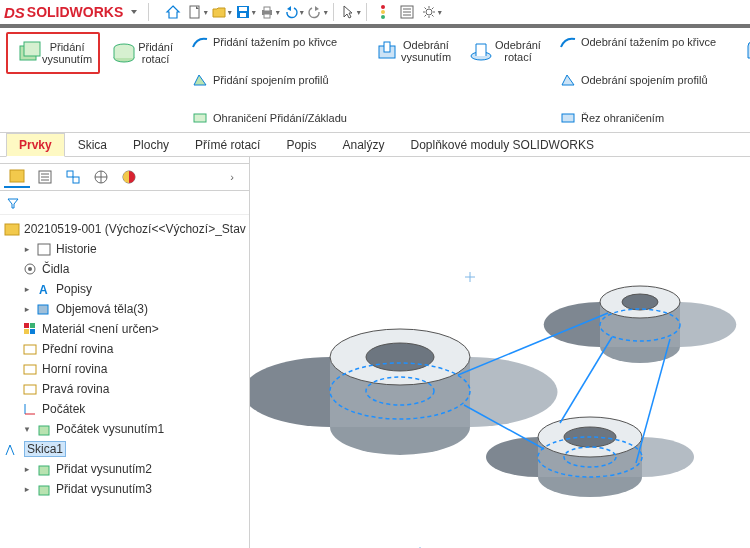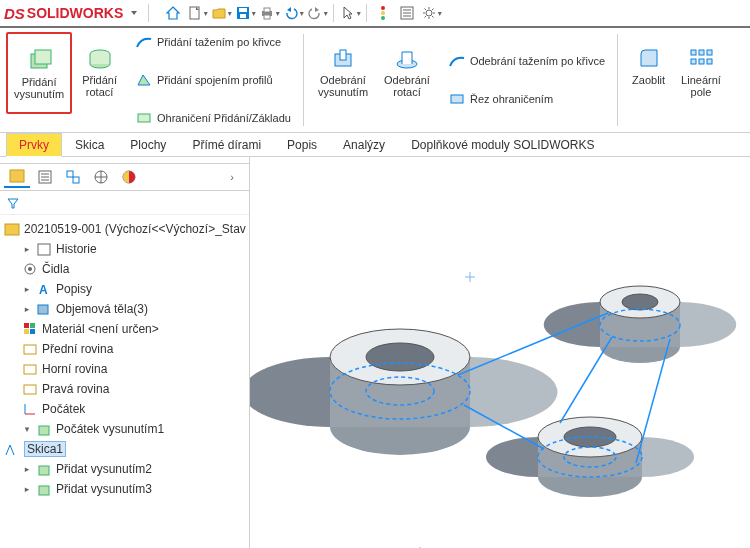--- a/index.html
+++ b/index.html
@@ -1,40 +1,40 @@
 <!DOCTYPE html>
 <html><head>
 <meta charset="utf-8">
 <style>
   * { box-sizing: border-box; margin: 0; padding: 0; font-family: "Segoe UI", Tahoma, sans-serif; }
   body { width: 750px; height: 548px; background: #fff; font-size: 12px; color: #333; overflow: hidden; }
   
   
-  .title-bar { height: 28px; display: flex; align-items: center; border-bottom: 2px solid #737373; padding: 0 4px; }
+  .title-bar { height: 28px; display: flex; align-items: center; border-bottom: 4px solid #737373; padding: 0 4px; }
   .logo { color: #d92231; font-weight: bold; font-size: 14px; display: flex; align-items: center; gap: 2px; }
   .logo-ds { font-style: italic; font-size: 15px; }
   .title-tools { display: flex; align-items: center; gap: 2px; margin-left: 10px; }
   .title-btn { width: 22px; height: 22px; display: flex; align-items: center; justify-content: center; cursor: pointer; }
   .chev { font-size: 8px; color: #666; margin-left: 1px; }
   .title-sep { width: 1px; height: 18px; background: #d0d0d0; margin: 0 3px; }
   
   
   .ribbon { min-height: 78px; display: flex; background: #fff; border-bottom: 1px solid #d0d0d0; padding: 2px 4px; gap: 4px; }
   .ribbon-group { display: flex; flex-direction: column; padding: 2px; gap: 18px; }
   .ribbon-sep { width: 1px; background: #d0d0d0; margin: 4px 2px; }
-  .big-btn { display: flex; flex-direction: column; align-items: center; padding: 12px 6px; cursor: pointer; border-radius: 2px; text-align: center; font-size: 11px; line-height: 12px; }
+  .big-btn { display: flex; align-items: center; padding: 4px 6px; cursor: pointer; border-radius: 2px; text-align: center; font-size: 11px; line-height: 12px; }
   .big-btn-hilite { border: 2px solid #e03030; }
   .big-icon { width: 28px; height: 28px; margin-bottom: 2px; }
   .small-row { display: flex; align-items: center; gap: 4px; padding: 1px 4px; cursor: pointer; font-size: 11px; white-space: nowrap; }
   .small-icon { width: 18px; height: 18px; flex: 0 0 18px; }
   
   
   .tabstrip { height: 24px; display: flex; align-items: flex-end; padding: 0 6px; border-bottom: 1px solid #d0d0d0; }
   .tab { padding: 4px 12px; font-size: 12px; cursor: pointer; border: 1px solid transparent; border-bottom: none; color: #333; }
-  .tab.active { color: #d92231; font-weight: normal; border: 1px solid #d0d0d0; border-bottom: 1px solid #fff; background: #fde047; margin-bottom: -1px; }
+  .tab.active { color: #d92231; font-weight: bold; border: 1px solid #d0d0d0; border-bottom: 1px solid #fff; background: #fef9c3; margin-bottom: -1px; }
   
   .workspace { display: flex; height: calc(548px - 28px - 78px - 24px); }
   
   
   .panel { width: 250px; border-right: 1px solid #d0d0d0; display: flex; flex-direction: column; }
   .panel-spacer { height: 6px; }
   .panel-tabs { height: 28px; border-top: 1px solid #d0d0d0; border-bottom: 1px solid #d0d0d0; display: flex; align-items: center; padding: 0 4px; gap: 2px; }
   .ptab { width: 26px; height: 22px; display: flex; align-items: center; justify-content: center; cursor: pointer; }
   .ptab.active { border-bottom: 2px solid #0a7fd9; }
   .filter-row { height: 24px; display: flex; align-items: center; padding: 0 6px; border-bottom: 1px solid #eee; }
@@ -212,20 +212,26 @@
   </div>
   <div class="ribbon-group" style="justify-content:center;">
     <div class="small-row">
         <svg class="small-icon">
           <path d="M2 14 Q6 4 16 6" fill="none" stroke="#0a7fd9" stroke-width="2"></path>
         </svg>
         <span>Odebrání tažením po křivce</span>
       </div>
     <div class="small-row">
         <svg class="small-icon">
+          <path d="M3 14 L8 4 L15 14 Z" fill="#cce3f6" stroke="#0a7fd9"></path>
+        </svg>
+        <span>Odebrání spojením profilů</span>
+      </div>
+    <div class="small-row">
+        <svg class="small-icon">
           <rect x="3" y="5" width="12" height="8" fill="#cce3f6" stroke="#0a7fd9"></rect>
         </svg>
         <span>Řez ohraničením</span>
       </div>
   </div>
   <div class="ribbon-sep"></div>
   <div class="ribbon-group">
     <div style="display:flex;gap:4px;">
       <div class="big-btn">
         <svg class="big-icon">
@@ -246,21 +252,21 @@
 pole</span>
       </div>
     </div>
   </div>
 </div>
 
 <div class="tabstrip">
   <div class="tab active">Prvky</div>
   <div class="tab">Skica</div>
   <div class="tab">Plochy</div>
-  <div class="tab">Přímé dírami</div>
+  <div class="tab">Přímé rotací</div>
   <div class="tab">Popis</div>
   <div class="tab">Analýzy</div>
   <div class="tab">Doplňkové moduly SOLIDWORKS</div>
 </div>
 
 <div class="workspace">
 
   <div class="panel">
     <div class="panel-spacer"></div>
     <div class="panel-tabs">

